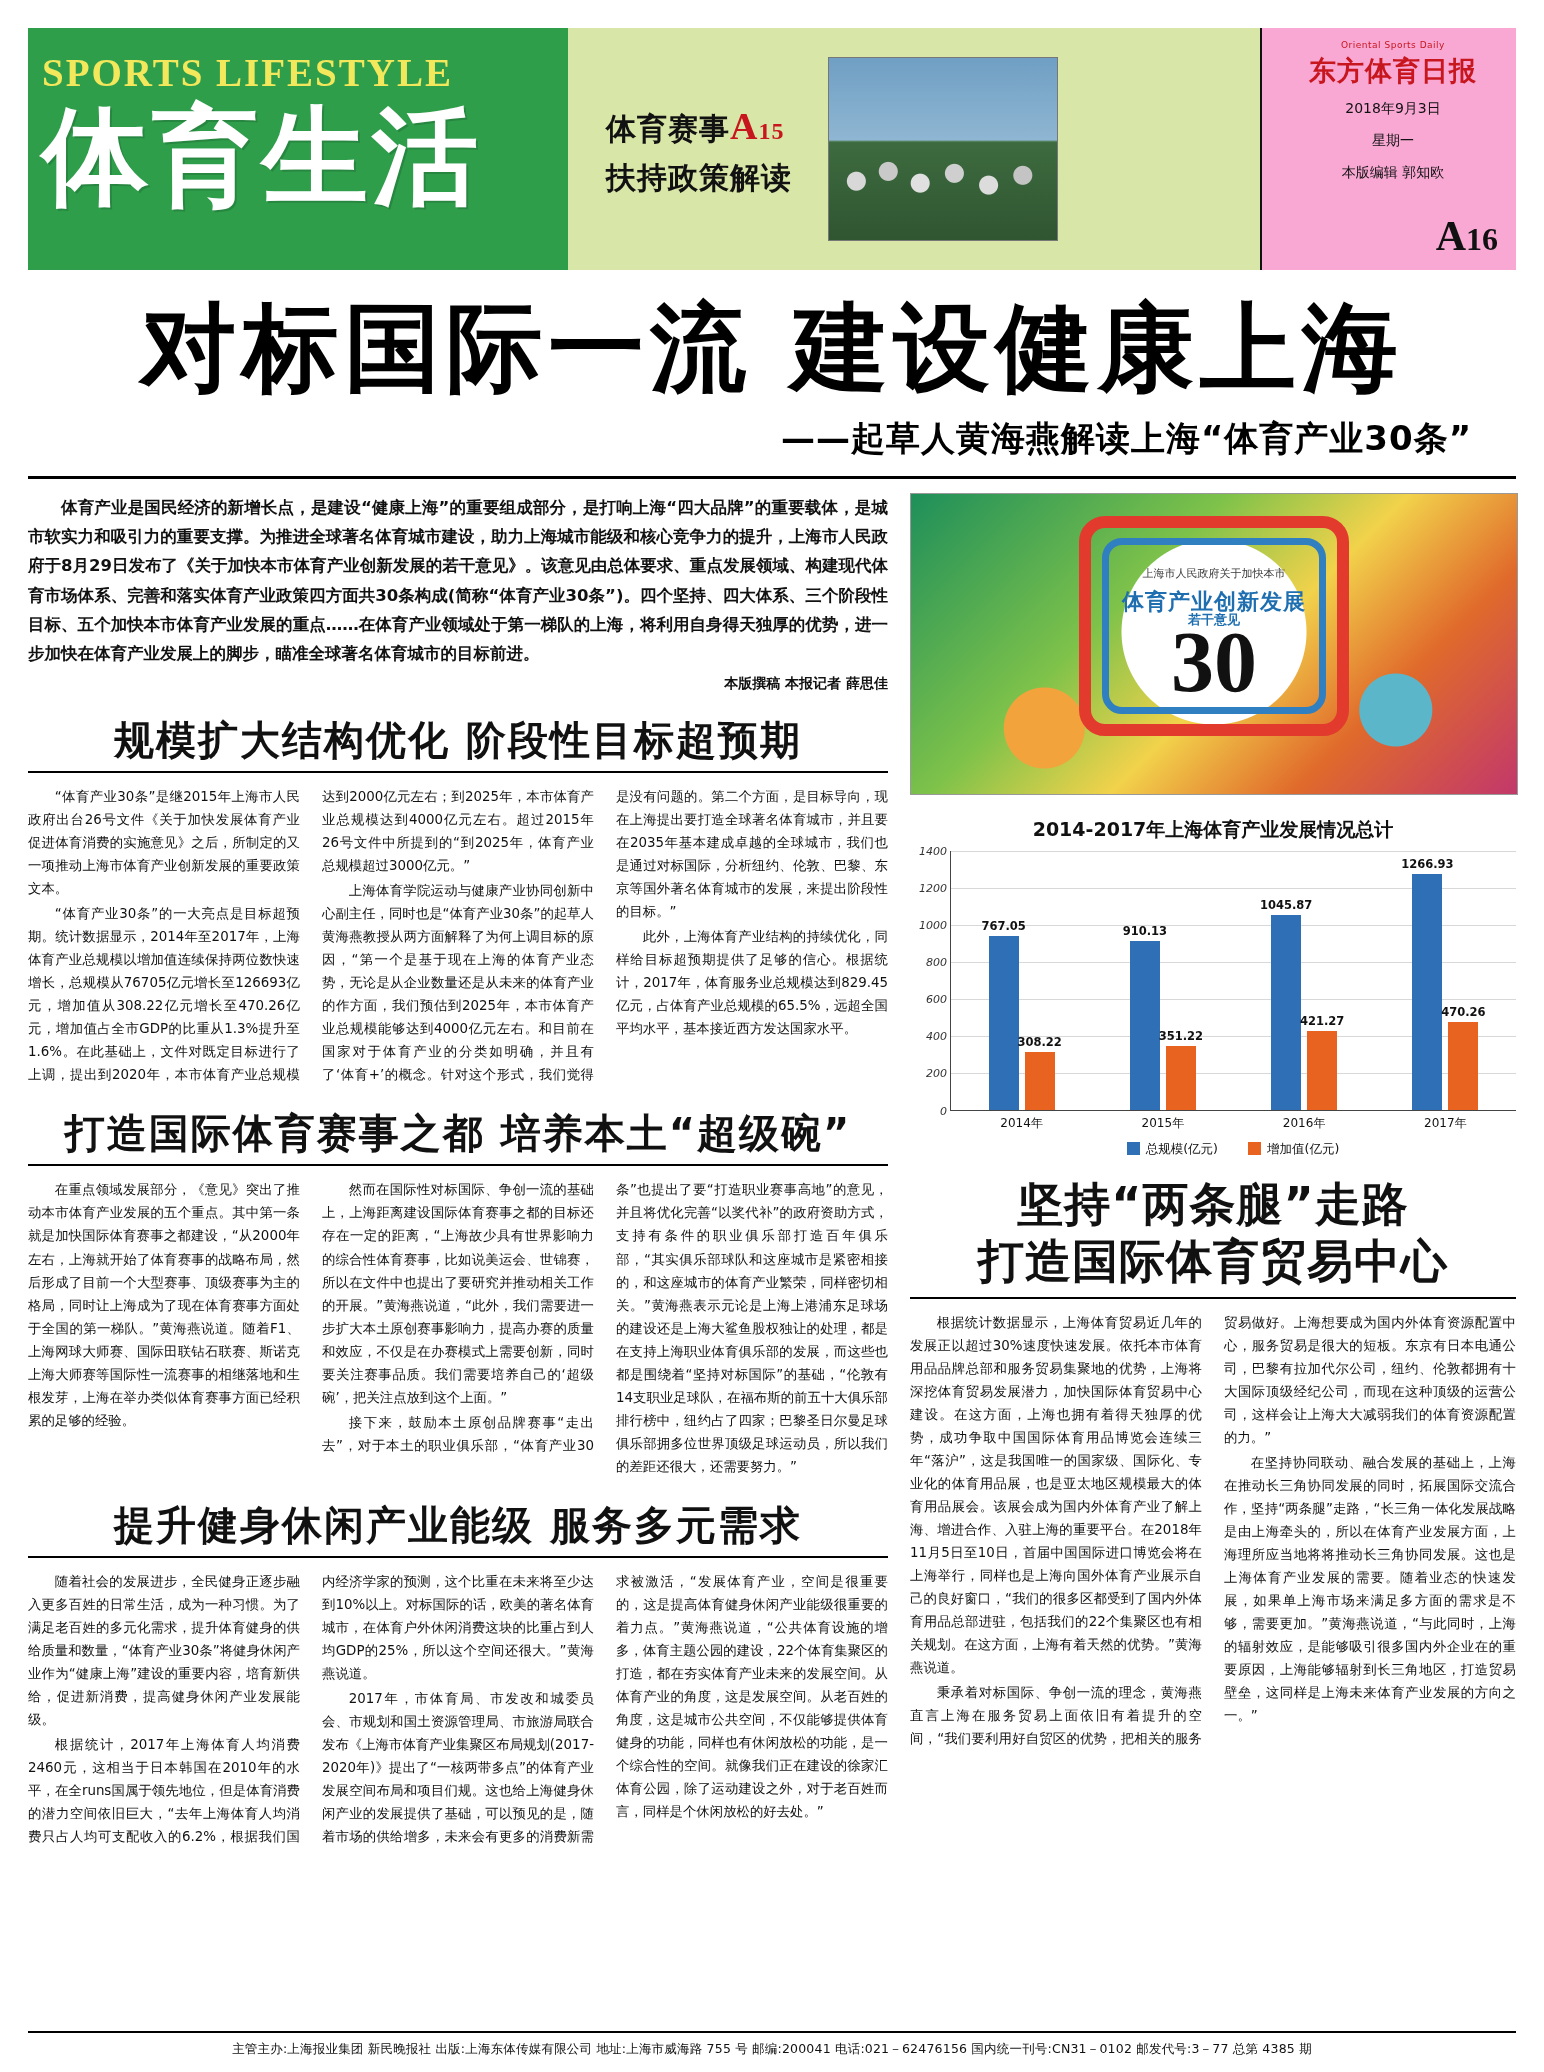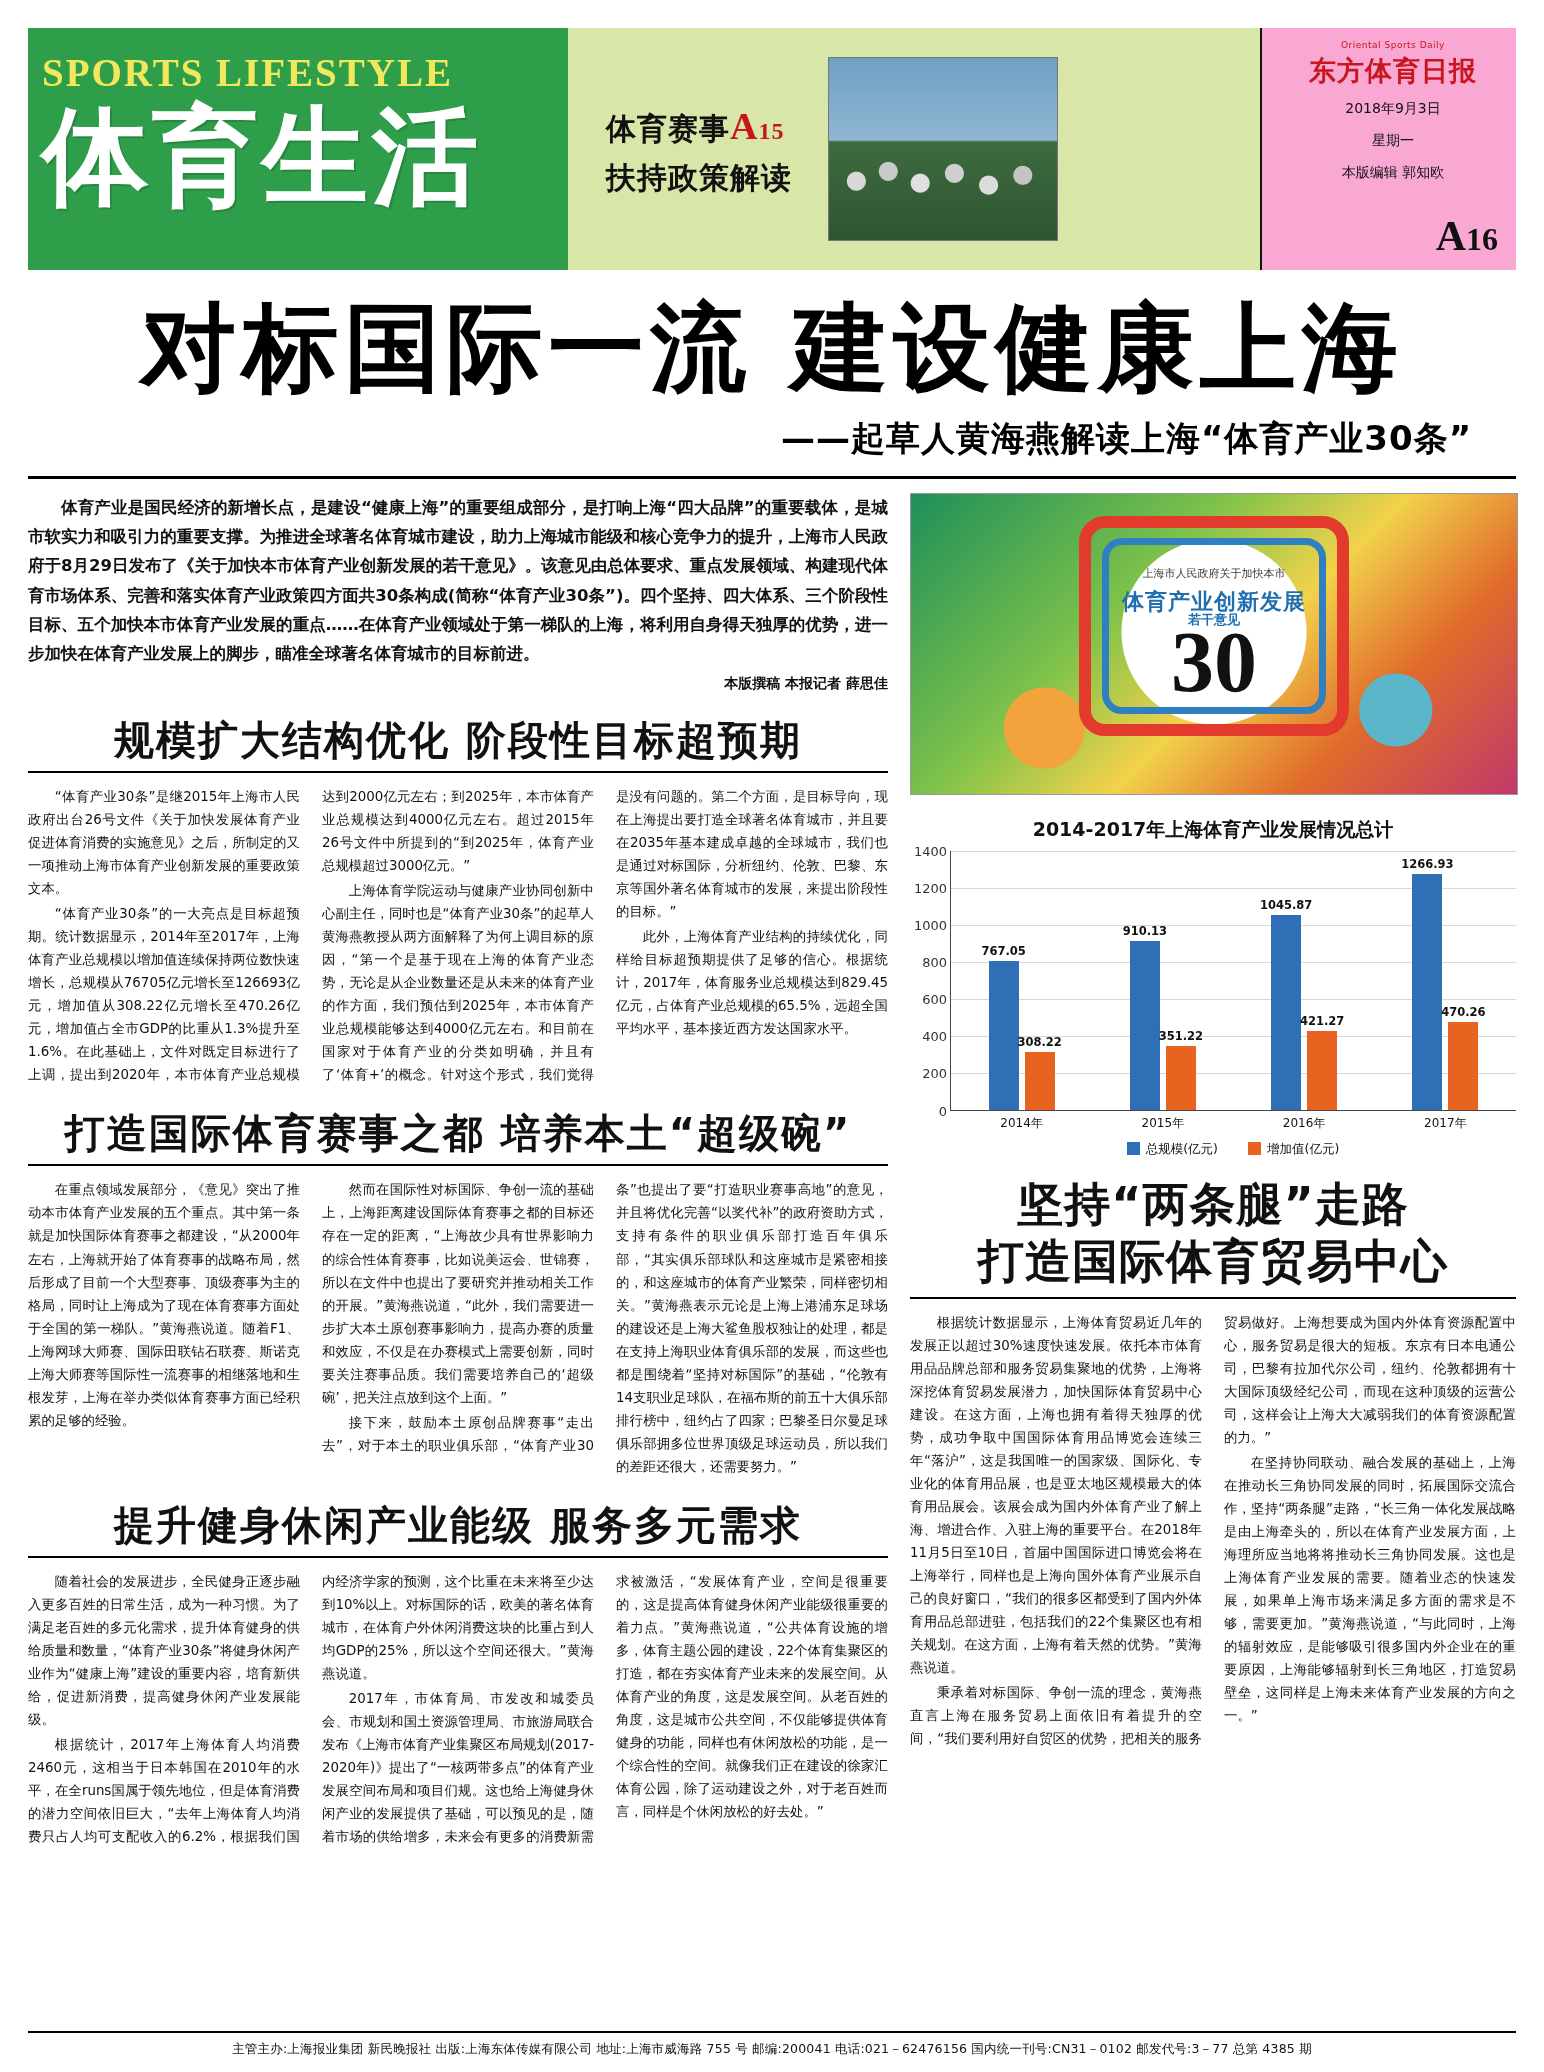--- a/index.html
+++ b/index.html
@@ -177,21 +177,21 @@
   }
   .chart-title{
     text-align:center;font-size:19px;font-weight:bold;margin:22px 0 8px 0;
   }
   .chart-box{
     position:relative;width:100%;height:260px;box-sizing:border-box;
     border-left:1px solid #444;border-bottom:1px solid #444;
   }
   .chart-area{position:absolute;left:0;right:0;top:0;bottom:0;}
   .gridline{position:absolute;left:0;right:0;border-top:1px solid #d8d8d8;}
-  .ytick{position:absolute;left:-38px;font-size:13px;color:#333;transform:translateY(-50%);width:34px;text-align:right;}
+  .ytick{position:absolute;left:-38px;font-size:11px;color:#333;transform:translateY(-50%);width:34px;text-align:right;font-style:italic;}
   .group{position:absolute;bottom:0;display:flex;align-items:flex-end;gap:6px;}
   .bar{width:30px;position:relative;}
   .bar.blue{background:#2e6fb5;}
   .bar.orange{background:#e8631f;}
   .bar .val{
     position:absolute;top:-17px;left:50%;transform:translateX(-50%);
     font-size:11.5px;font-weight:bold;white-space:nowrap;color:#111;
   }
   .xtick{position:absolute;top:264px;font-size:12px;text-align:center;width:90px;}
   .legend{display:flex;justify-content:center;gap:30px;margin-top:30px;font-size:12.5px;}
@@ -300,21 +300,21 @@
               <div class="ytick" style="top: 148.571px;">600</div>
               <div class="gridline" style="top: 111.429px;"></div>
               <div class="ytick" style="top: 111.429px;">800</div>
               <div class="gridline" style="top: 74.2857px;"></div>
               <div class="ytick" style="top: 74.2857px;">1000</div>
               <div class="gridline" style="top: 37.1429px;"></div>
               <div class="ytick" style="top: 37.1429px;">1200</div>
               <div class="gridline" style="top: 0px;"></div>
               <div class="ytick" style="top: 0px;">1400</div>
               <div class="group" style="left: 37.625px; height: 260px;">
-                <div class="bar blue" style="height: 149px;">
+                <div class="bar blue" style="height: 174px;">
                   <span class="val">767.05</span>
                 </div>
                 <div class="bar orange" style="height: 57.2409px;">
                   <span class="val">308.22</span>
                 </div>
               </div>
               <div class="xtick" style="left: 25.625px;">2014年</div>
               <div class="group" style="left: 178.875px; height: 260px;">
                 <div class="bar blue" style="height: 169.024px;">
                   <span class="val">910.13</span>

